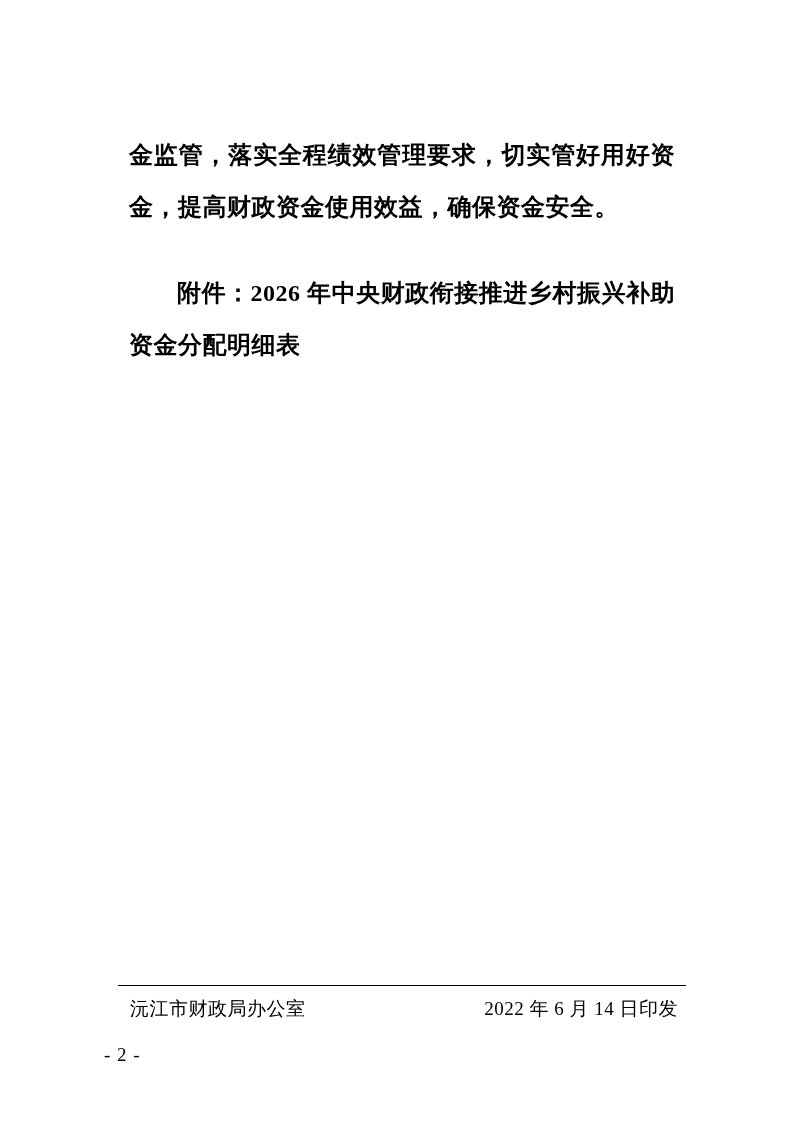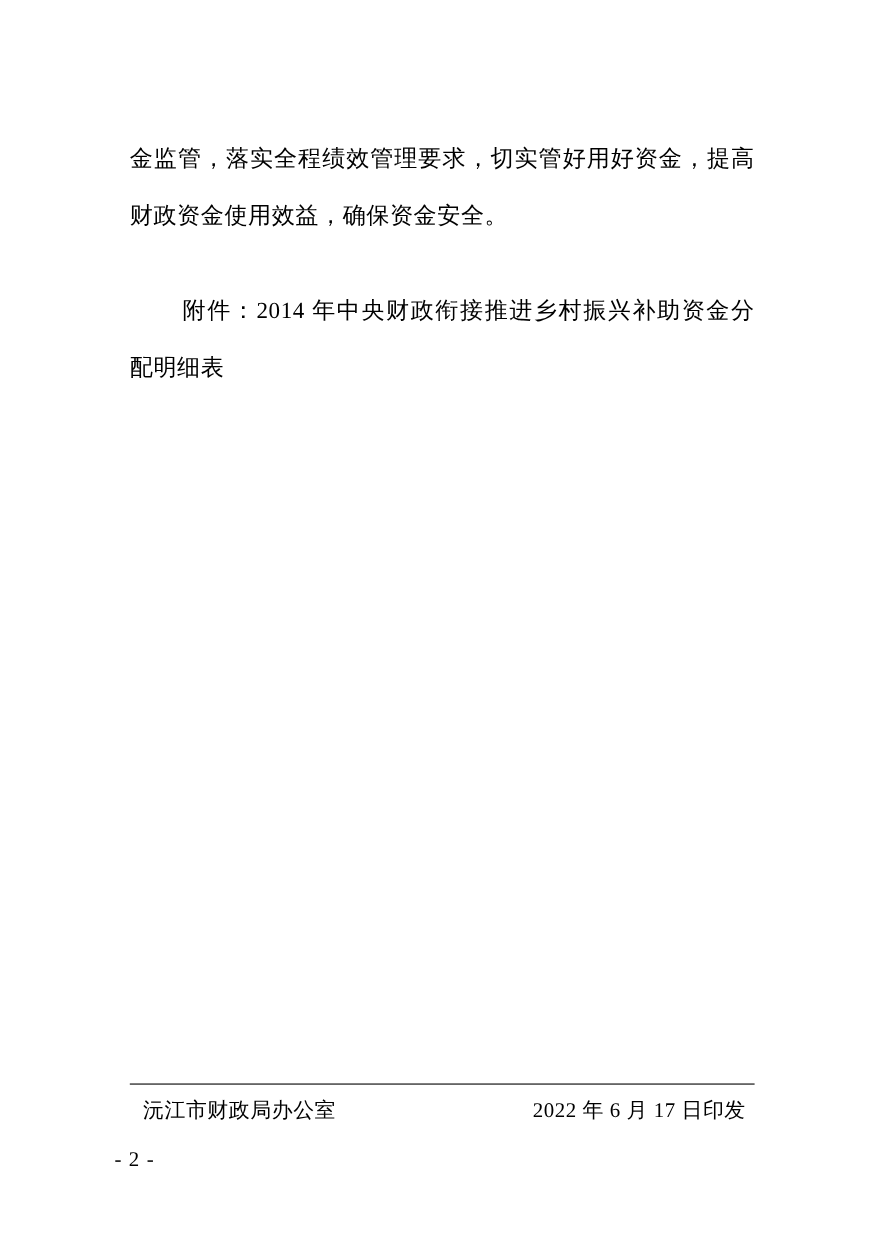--- a/index.html
+++ b/index.html
@@ -21,26 +21,27 @@
     height: 1131px;
     box-sizing: border-box;
   }
   .body-text {
     position: absolute;
     left: 118px;
     top: 118px;
     width: 568px;
   }
   .para {
-    font-size: 21px;
+    font-size: 24px;
     line-height: 52px;
     letter-spacing: 0.5px;
     text-align: justify;
     text-justify: inter-ideograph;
-    margin: 0;
+    margin: 11px;
+    font-weight: bold;
   }
   .para.indent {
     text-indent: 48px;
   }
   .gap-para {
     margin-top: 34px;
   }
   .signature-block {
     position: absolute;
     left: 118px;
@@ -87,26 +88,26 @@
     letter-spacing: 1px;
   }
 </style>
 </head>
 <body>
 
 <div class="page">
 
   <div class="body-text">
     <p class="para">金监管，落实全程绩效管理要求，切实管好用好资金，提高财政资金使用效益，确保资金安全。</p>
-    <p class="para indent gap-para">附件：2014 年中央财政衔接推进乡村振兴补助资金分配明细表</p>
+    <p class="para indent gap-para">附件：2026 年中央财政衔接推进乡村振兴补助资金分配明细表</p>
   </div>
 
 
   <div class="footer-rule"></div>
 
   <div class="footer-row">
     <span class="footer-left">沅江市财政局办公室</span>
-    <span class="footer-right">2022 年 6 月 17 日印发</span>
+    <span class="footer-right">2022 年 6 月 14 日印发</span>
   </div>
 
   <div class="page-number">- 2 -</div>
 
 </div>
 
 </body></html>

